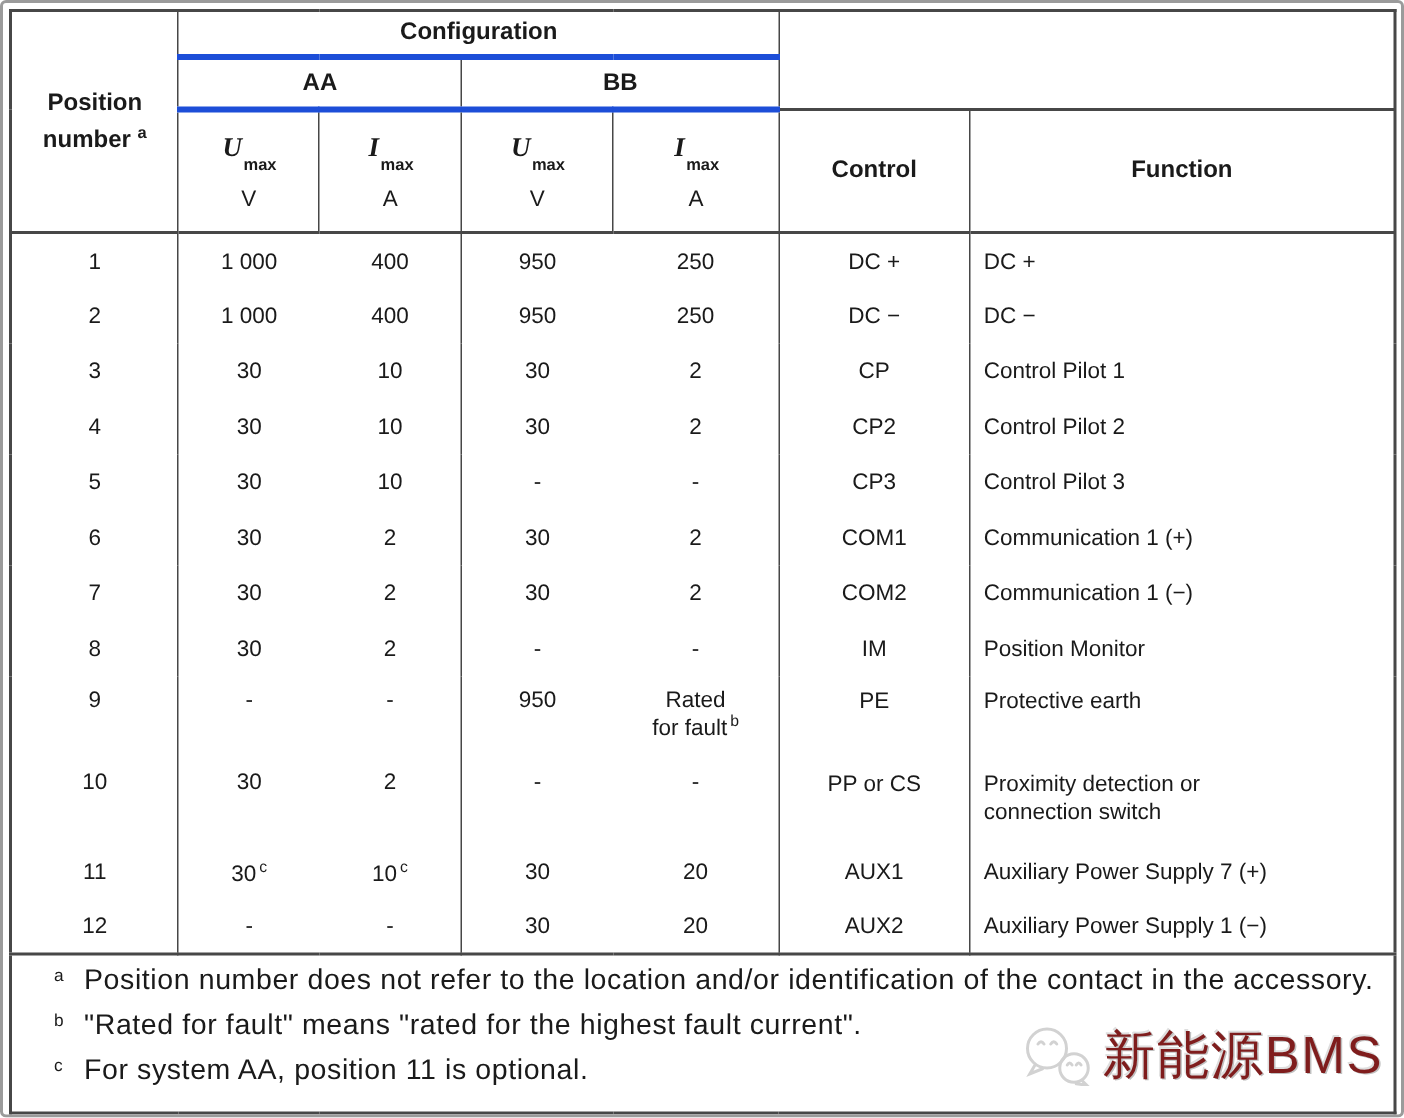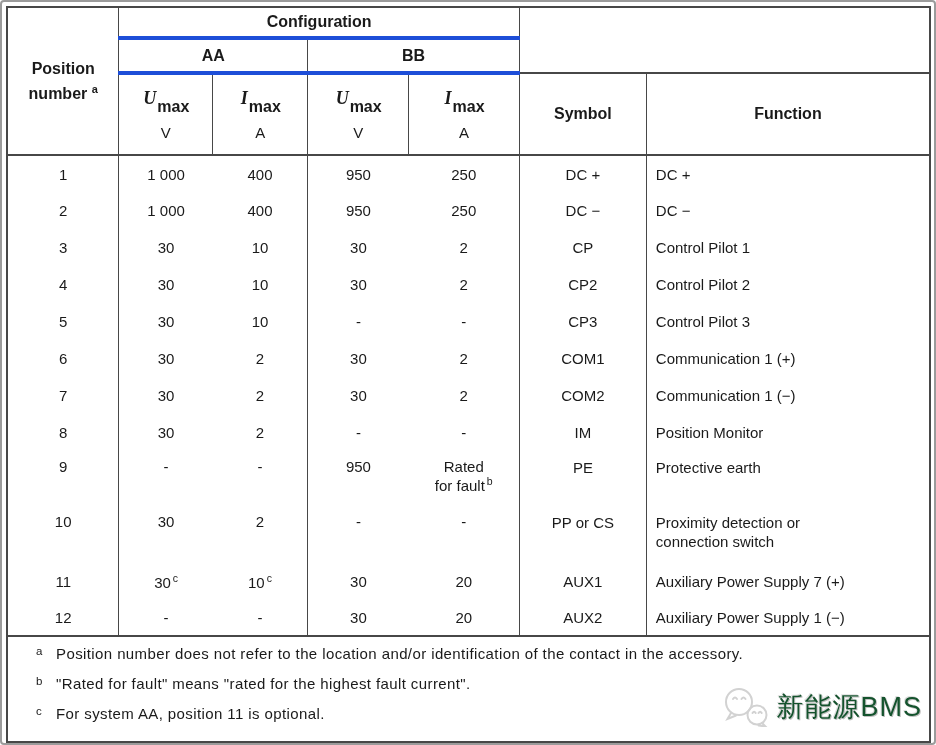--- a/index.html
+++ b/index.html
@@ -24,49 +24,49 @@
   .bR{border-right:1px solid #474747;}
   .bB1{border-bottom:4px solid #1d4ed8;}
   .bB2{border-bottom:2px solid #474747;}
   .corner{border-left:1px solid #474747;}
   .row-config{height:31px;}
   .row-ab{height:35px;}
   .row-units{height:82px;}
   .pos-head{line-height:21px;margin-top:32px;}
   .pos-head sup{font-size:11px;}
   .qty .sym{font-family:"Liberation Serif",serif;font-style:italic;font-weight:bold;font-size:18px;}
-  .qty sub{font-size:16px;font-weight:bold;position:relative;top:4px;left:1px;}
+  .qty sub{font-size:11px;font-weight:bold;position:relative;top:4px;left:1px;}
   .unit{font-weight:normal;font-size:15px;margin-top:12px;}
   tbody tr{height:37px;}
   tbody tr:nth-child(9){height:55px;}
   tbody tr:nth-child(10){height:56px;}
   tbody tr:nth-child(11){height:38px;}
   tbody tr:nth-child(12){height:36px;}
   tbody tr.tall td{vertical-align:top;padding-top:7px;}
   tbody td sup{font-size:10.5px;margin-left:2px;}
   .c-fn{text-align:left;padding-left:9px;line-height:19px;}
   .c-sym{line-height:19px;}
   tfoot td{
     border-top:2px solid #474747;
     vertical-align:top;text-align:left;
     padding:7px 0 0 0;height:97px;
   }
   .fn-line{height:30px;display:flex;align-items:flex-start;}
   .fn-marker{
     box-sizing:border-box;width:48px;padding-left:28px;
     font-size:11.5px;line-height:13px;margin-top:1px;flex:none;
   }
-  .fn-text{font-size:15px;letter-spacing:0.4px;line-height:20px;}
+  .fn-text{font-size:19px;letter-spacing:0.4px;line-height:20px;}
   .watermark{
     position:absolute;right:12px;bottom:16px;
     display:flex;align-items:center;gap:8px;pointer-events:none;
   }
   .wm-text{
-    font-size:27px;letter-spacing:1px;white-space:nowrap;
-    color:#14532d;
+    font-size:35px;letter-spacing:1px;white-space:nowrap;
+    color:#7f1d1d;
     text-shadow:1px 1px 0 #c0c0c0,-1px -1px 0 #dedede;
   }
 </style>
 </head>
 <body>
 
 <div class="page">
 
   <table>
     <colgroup>
@@ -101,21 +101,21 @@
           <div class="unit">A</div>
         </th>
         <th class="bR bB2">
           <div class="qty"><span class="sym">U</span><sub>max</sub></div>
           <div class="unit">V</div>
         </th>
         <th class="bR bB2">
           <div class="qty"><span class="sym">I</span><sub>max</sub></div>
           <div class="unit">A</div>
         </th>
-        <th class="bR bB2">Symbol</th>
+        <th class="bR bB2">Control</th>
         <th class="bB2">Function</th>
       </tr>
     </thead>
     <tbody>
         <tr>
           <td class="c-pos bR">1</td>
           <td class="c-val">1 000</td>
           <td class="c-val bR">400</td>
           <td class="c-val">950</td>
           <td class="c-val bR">250</td>

